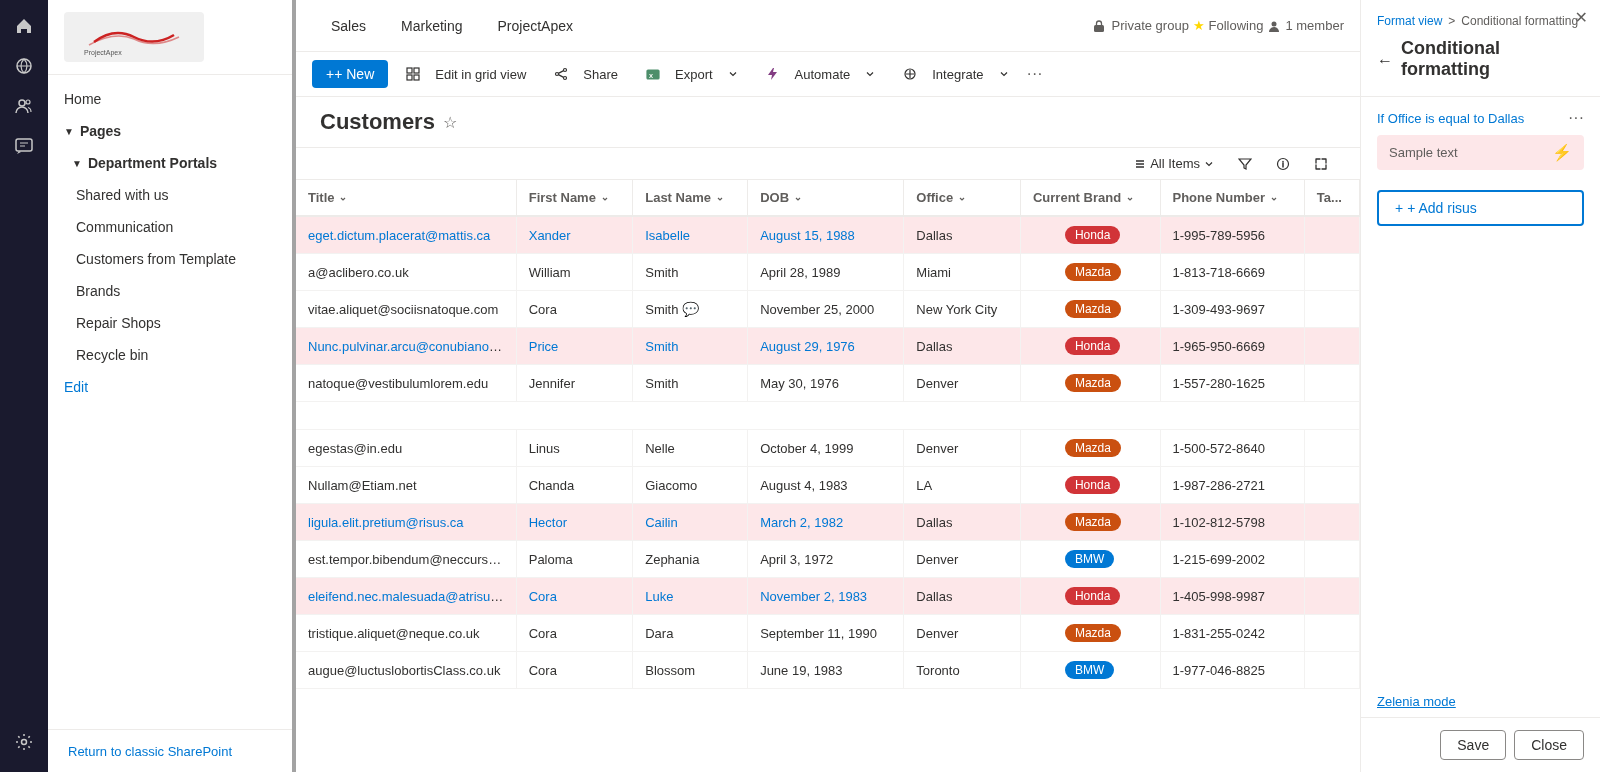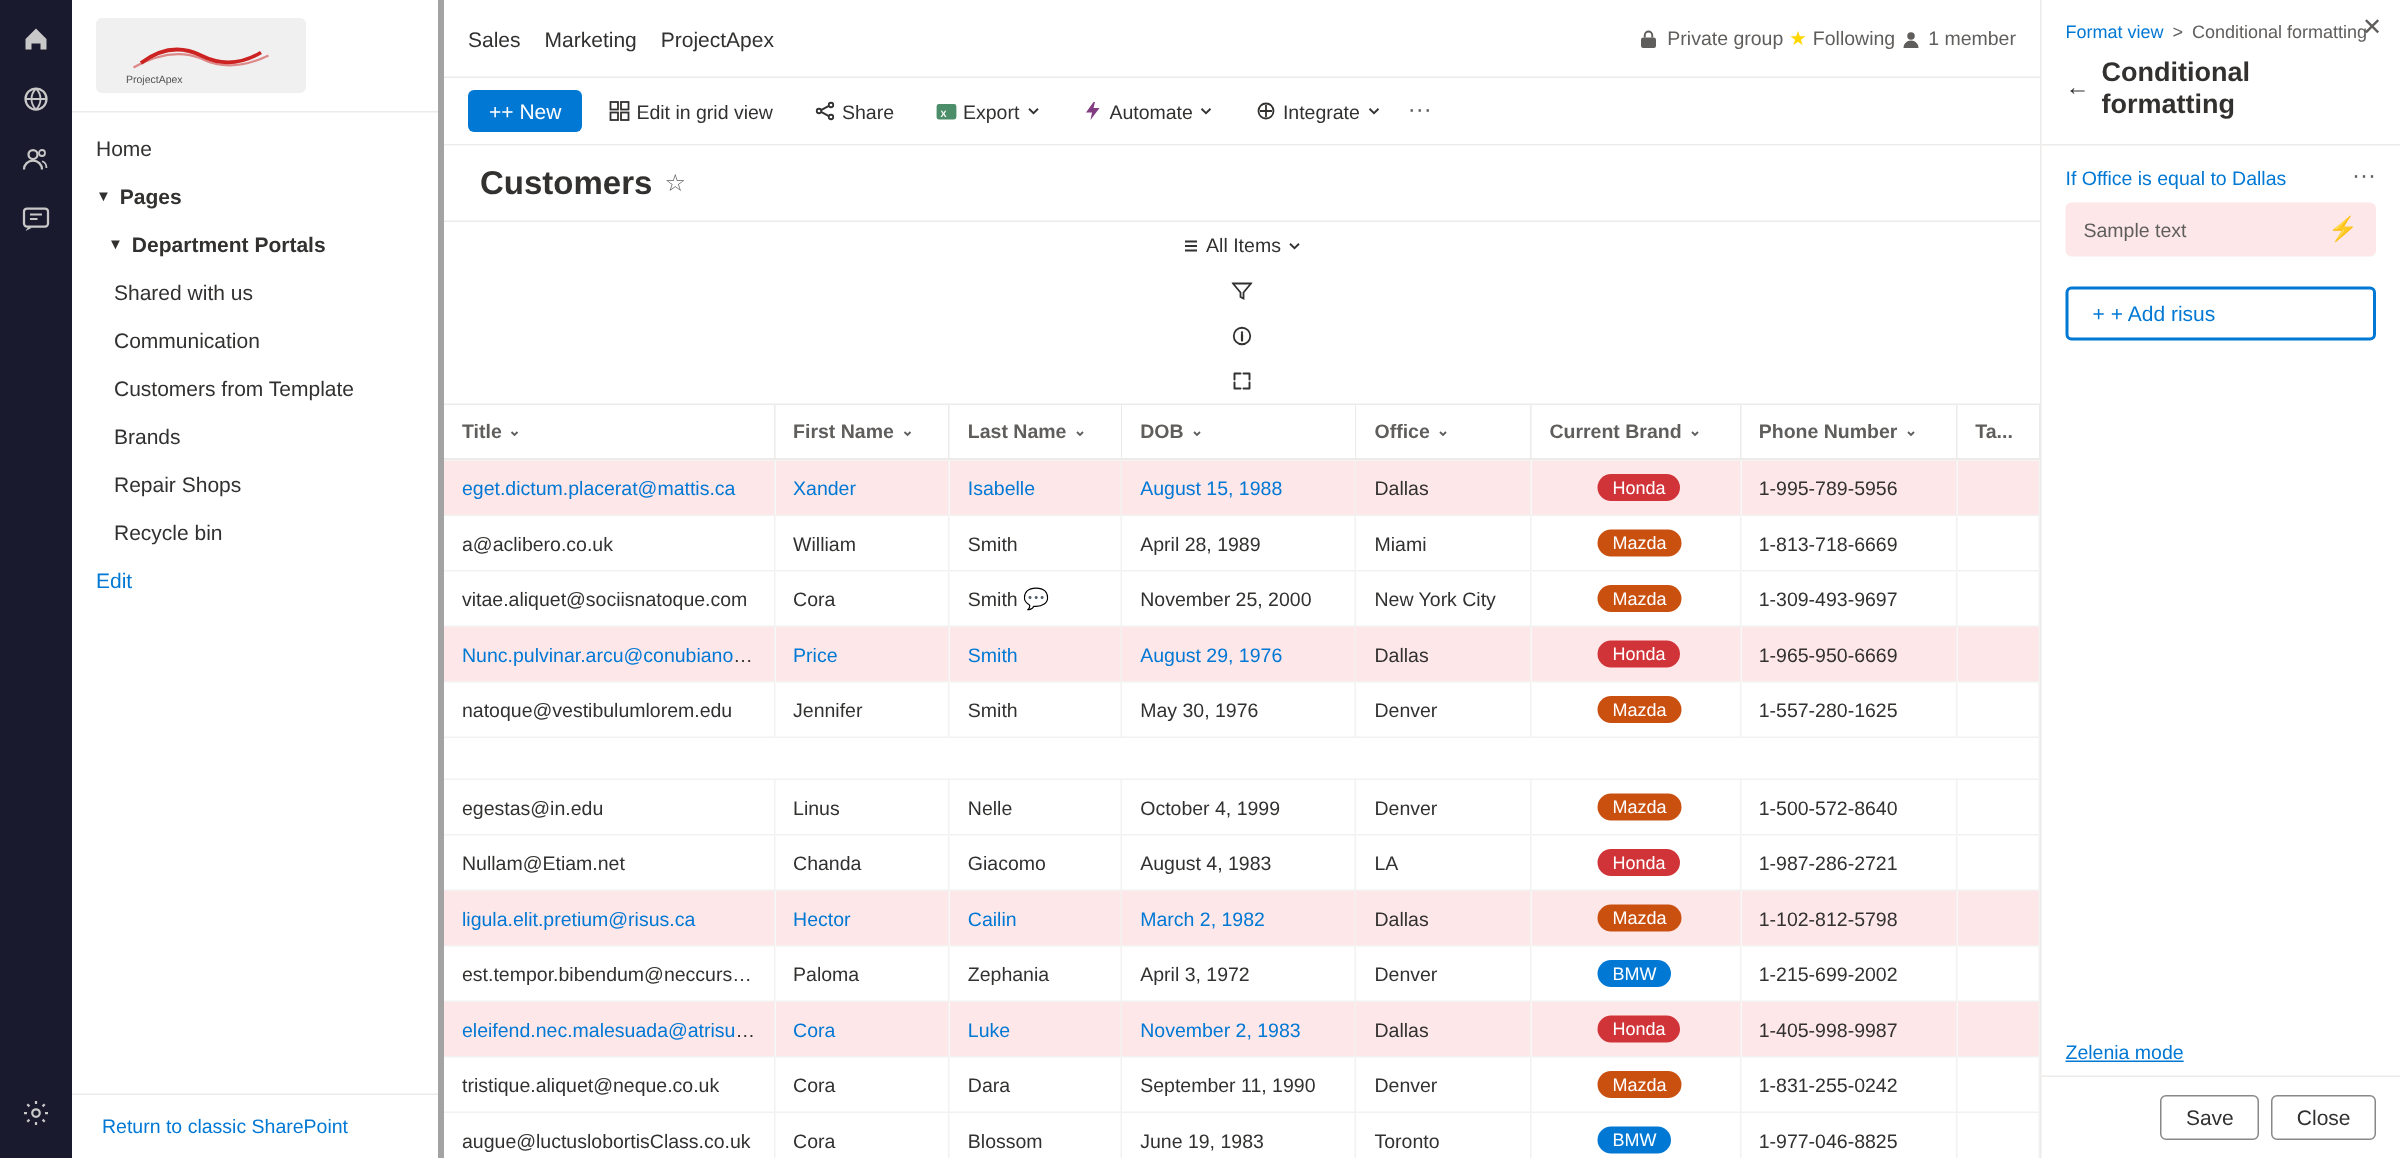--- a/index.html
+++ b/index.html
@@ -77,21 +77,21 @@
       background: #fff;
       border-bottom: 1px solid #edebe9;
       padding: 8px 16px;
       display: flex;
       align-items: center;
       gap: 12px;
       height: 52px;
       flex-shrink: 0;
     }
     .topbar-nav { display: flex; align-items: center; gap: 16px; margin-right: auto; }
-    .topbar-nav a { color: #323130; text-decoration: none; font-size: 14px; }
+    .topbar-nav a { color: #323130; text-decoration: none; font-size: 14px; margin-left: 19px; }
 
     .topbar-right { display: flex; align-items: flex-start; gap: 4px; margin-left: auto; }
     .group-badge {
       display: flex; align-items: center; gap: 6px;
       color: #605e5c; font-size: 13px;
     }
     .following-btn {
       display: flex; align-items: center; gap: 4px;
       color: #605e5c; font-size: 13px; cursor: pointer;
     }
@@ -123,21 +123,21 @@
       padding: 6px 14px;
       border-radius: 4px;
       cursor: pointer;
       font-size: 14px;
       display: flex; align-items: center; gap: 4px;
     }
     .btn-toolbar {
       background: none; border: none;
       color: #323130; font-size: 13px;
       cursor: pointer; padding: 6px 10px;
-      display: flex; align-items: center; gap: 4px;
+      display: flex; align-items: center; gap: 15px;
       border-radius: 4px;
     }
     .toolbar-more { color: #605e5c; }
 
     
     .page-header {
       background: #fff;
       padding: 12px 24px;
       border-bottom: 1px solid #edebe9;
       display: flex; align-items: center; gap: 8px;
@@ -148,21 +148,20 @@
 
     
     .view-bar {
       background: #fff;
       padding: 4px 24px;
       display: flex; align-items: center;
       border-bottom: 1px solid #edebe9;
       flex-shrink: 0;
       justify-content: flex-end;
       gap: 8px;
-      flex-direction: column;
     }
     .view-btn {
       background: none; border: none;
       color: #323130; font-size: 13px; cursor: pointer;
       display: flex; align-items: center; gap: 4px; padding: 4px 8px;
       border-radius: 4px;
     }
 
     
     .table-scroll {

